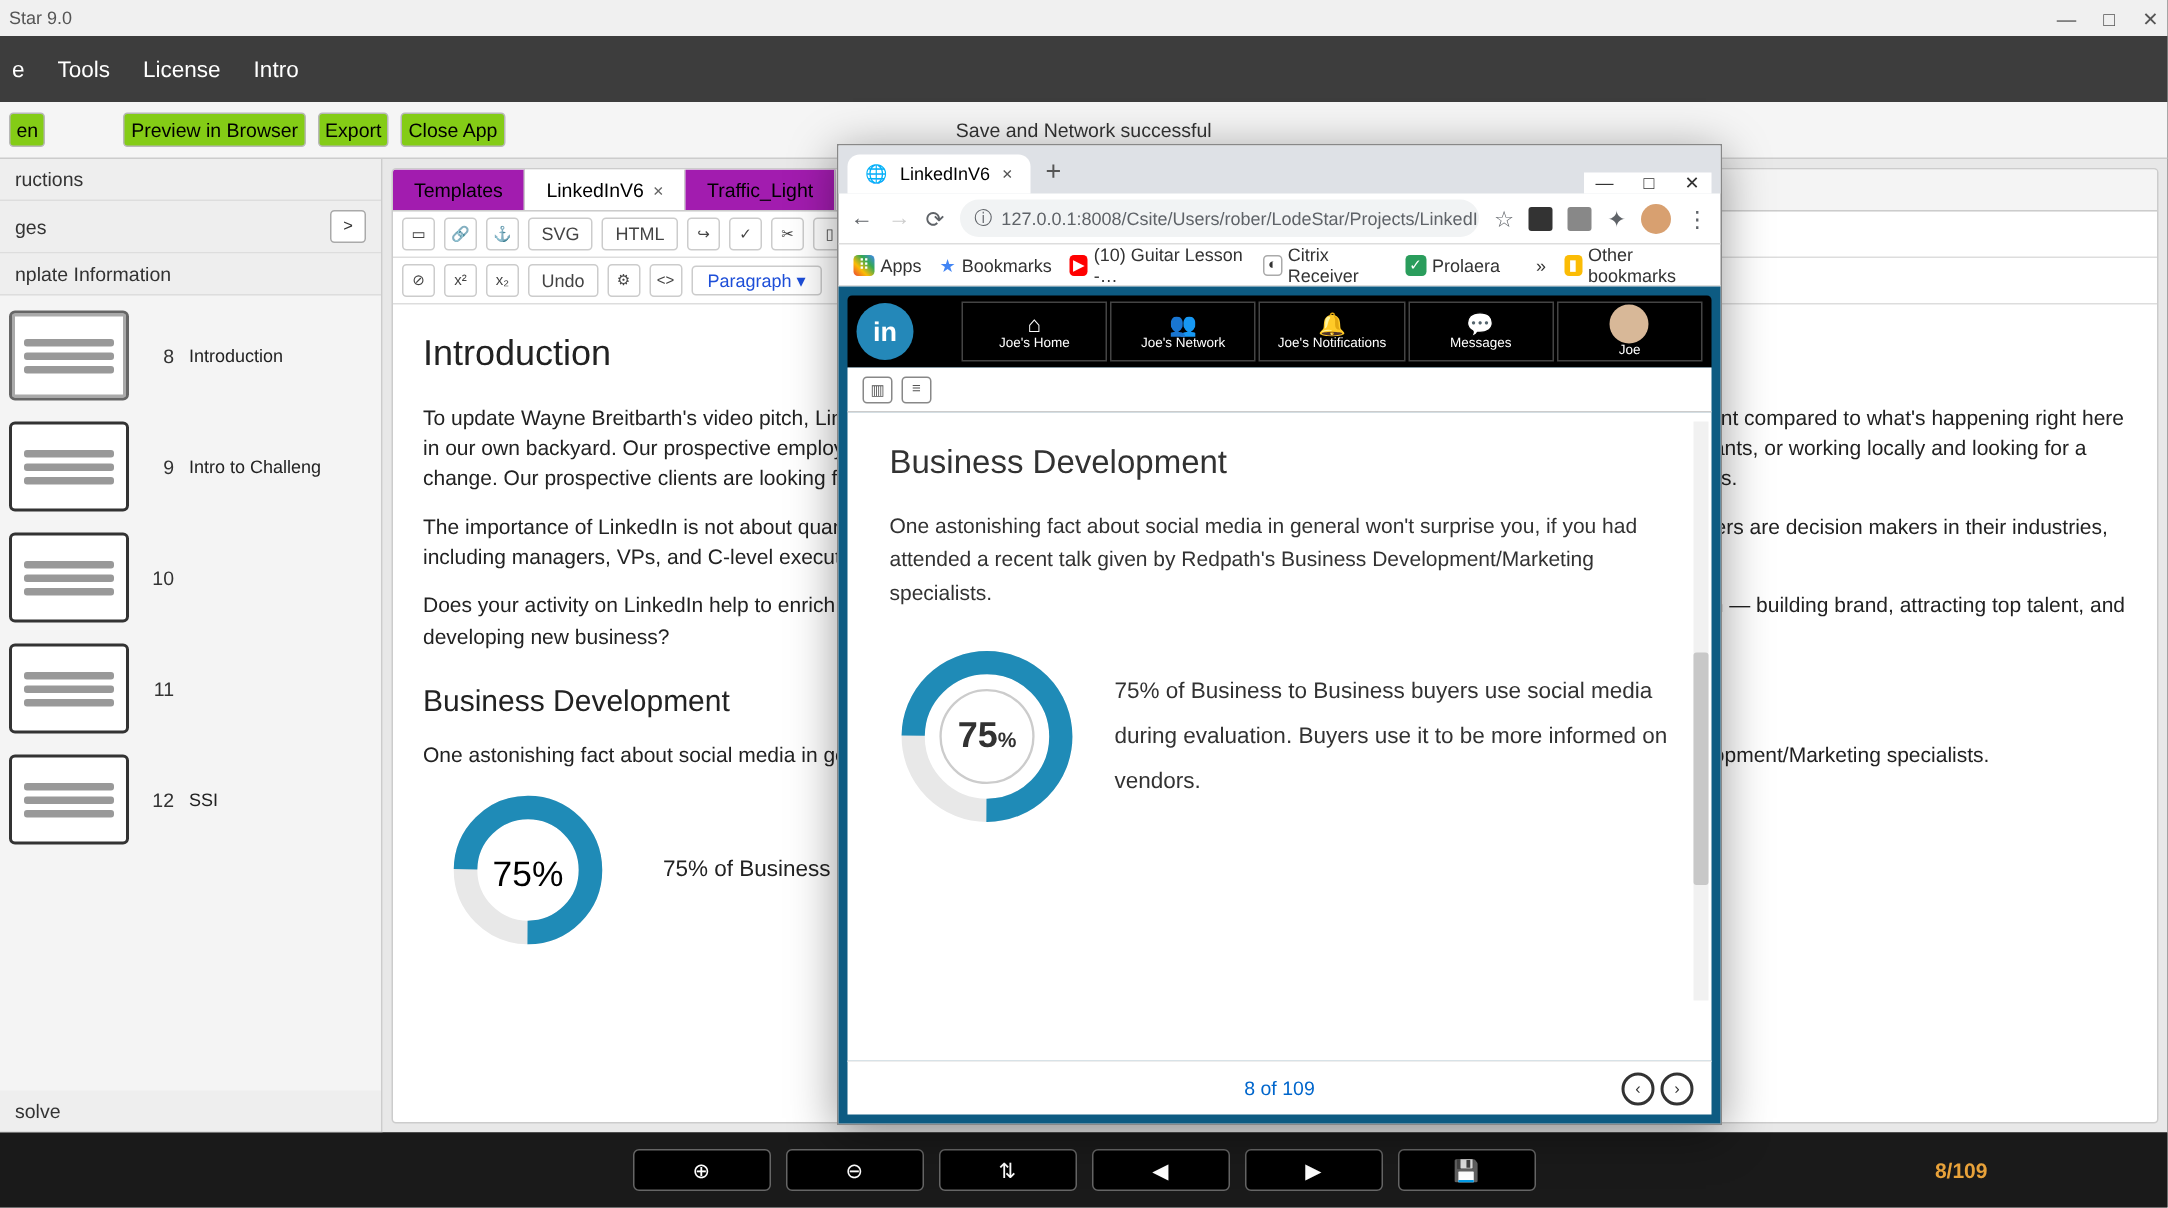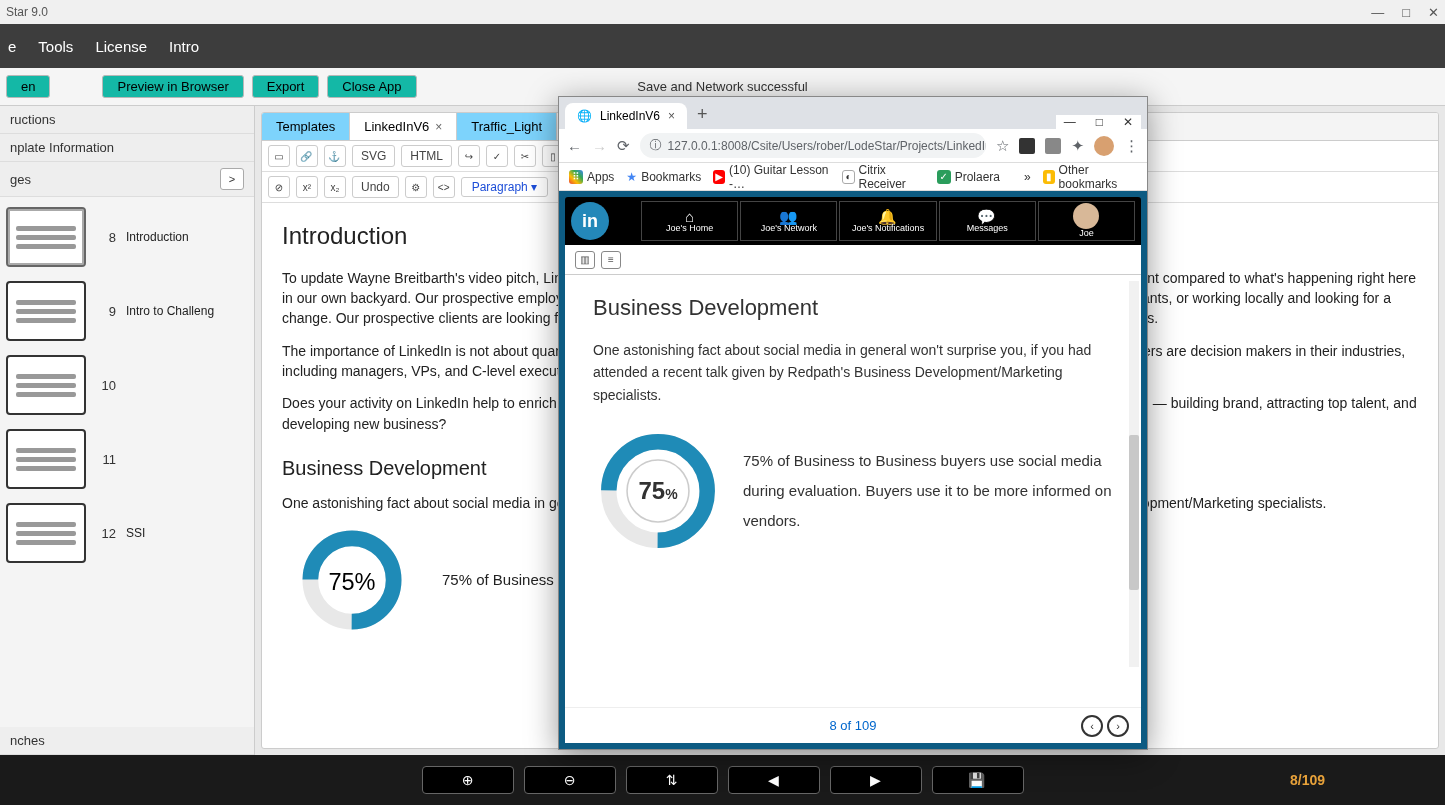--- a/index.html
+++ b/index.html
@@ -9,42 +9,42 @@
 .titlebar { height: 24px; background: #f0f0f0; display: flex; align-items: center; padding: 0 6px; font-size: 12px; color: #555; }
 .titlebar .controls { margin-left: auto; display: flex; gap: 18px; color: #555; }
 .titlebar .controls span { cursor: pointer; font-size: 13px; }
 
 
 .menubar { height: 44px; background: #3d3d3d; display: flex; align-items: center; padding: 0 8px; gap: 22px; color: #fff; font-size: 15px; }
 .menubar span { cursor: pointer; }
 
 
 .toolbar { height: 38px; background: #f5f5f5; display: flex; align-items: center; padding: 0 6px; gap: 8px; font-size: 14px; border-bottom: 1px solid #ccc; }
-.toolbar .btn { background: #14b8a6; border: 1px solid #b8b8b8; border-radius: 3px; padding: 3px 14px; cursor: pointer; font-size: 13px; }
+.toolbar .btn { background: #84cc16; border: 1px solid #b8b8b8; border-radius: 3px; padding: 3px 4px; cursor: pointer; font-size: 13px; }
 .toolbar .status { margin-left: auto; margin-right: auto; color: #333; font-size: 13px; position: absolute; left: 50%; transform: translateX(-50%); }
 
 
 .main { position: absolute; top: 106px; left: 0; right: 0; bottom: 50px; background: #e8e8e8; display: flex; }
 
 
 .leftpanel { width: 255px; background: #f4f4f4; border-right: 1px solid #ccc; display: flex; flex-direction: column; overflow: hidden; }
 .leftpanel .lhead { padding: 6px 10px; border-bottom: 1px solid #ddd; font-size: 13px; color: #333; background: #eee; }
 .leftpanel .pages { flex: 1; overflow-y: auto; padding: 6px 4px; position: relative; }
 .page-row { display: flex; align-items: center; gap: 10px; padding: 4px 2px; margin-bottom: 6px; font-size: 13px; }
 .page-row .num { width: 20px; text-align: right; color: #333; }
 .page-row .thumb { width: 80px; height: 60px; border: 2px solid #333; border-radius: 4px; background: #fff; display: flex; flex-direction: column; justify-content: center; gap: 4px; padding: 8px; }
 .page-row .thumb .line { height: 5px; background: #999; border-radius: 2px; }
 .page-row.active .thumb { border-color: #666; box-shadow: inset 0 0 0 2px #aaa; }
 .page-row .plabel { font-size: 12px; color: #222; }
 .goto { width: 24px; height: 22px; border: 1px solid #aaa; border-radius: 3px; background: #fff; font-size: 11px; text-align: center; line-height: 20px; margin-left: 6px; cursor: pointer; }
 
 
 .editor { flex: 1; background: #fff; margin: 6px; border: 1px solid #ccc; border-radius: 3px; display: flex; flex-direction: column; overflow: hidden; }
 .tabs { display: flex; border-bottom: 1px solid #ccc; background: #f4f4f4; }
-.tab { padding: 6px 14px; border-right: 1px solid #ccc; font-size: 13px; cursor: pointer; background: #7dd3fc; }
+.tab { padding: 6px 14px; border-right: 1px solid #ccc; font-size: 13px; cursor: pointer; background: #a21caf; }
 .tab.active { background: #fff; }
 .tab .close { margin-left: 6px; color: #666; font-size: 12px; }
 
 .edbar { display: flex; gap: 6px; padding: 4px 6px; border-bottom: 1px solid #ddd; align-items: center; flex-wrap: wrap; }
 .edbtn { width: 22px; height: 22px; border: 1px solid #ccc; border-radius: 3px; background: #fff; font-size: 10px; display: flex; align-items: center; justify-content: center; cursor: pointer; color: #444; }
 .edbtn.text { width: auto; padding: 0 8px; font-size: 12px; }
 .edselect { border: 1px solid #ccc; border-radius: 3px; padding: 2px 10px; font-size: 12px; color: #1d4ed8; background: #fff; cursor: pointer; }
 
 .doc { flex: 1; overflow: auto; padding: 16px 20px; font-size: 14px; color: #222; line-height: 1.45; }
 .doc h1 { font-size: 24px; font-weight: 400; margin-bottom: 14px; }
@@ -123,26 +123,26 @@
   <div class="btn" style="margin-left:44px">Preview in Browser</div>
   <div class="btn">Export</div>
   <div class="btn">Close App</div>
   <div class="status">Save and Network successful</div>
 </div>
 
 <div class="main">
 
   <div class="leftpanel">
     <div class="lhead">ructions</div>
-    <div class="lhead">nplate Information</div>
     <div class="lhead" style="display:flex;align-items:center">
       <span>ges</span>
       <span style="flex:1"></span>
       <span class="goto">&gt;</span>
     </div>
+    <div class="lhead">nplate Information</div>
     <div class="pages">
       <div class="page-row active">
         <div class="thumb">
             <div class="line"></div>
             <div class="line"></div>
             <div class="line"></div>
           </div>
         <span class="num">8</span>
         <span class="plabel">Introduction</span>
       </div>
@@ -176,21 +176,21 @@
       <div class="page-row">
         <div class="thumb">
             <div class="line"></div>
             <div class="line"></div>
             <div class="line"></div>
           </div>
         <span class="num">12</span>
         <span class="plabel">SSI</span>
       </div>
     </div>
-    <div class="lhead">nches</div>
+    <div class="lhead">solve</div>
   </div>
 
   <div class="editor">
     <div class="tabs">
       <div class="tab">Templates</div>
       <div class="tab active">
         <span>LinkedInV6</span><span class="close">×</span>
       </div>
       <div class="tab">Traffic_Light</div>
     </div>

